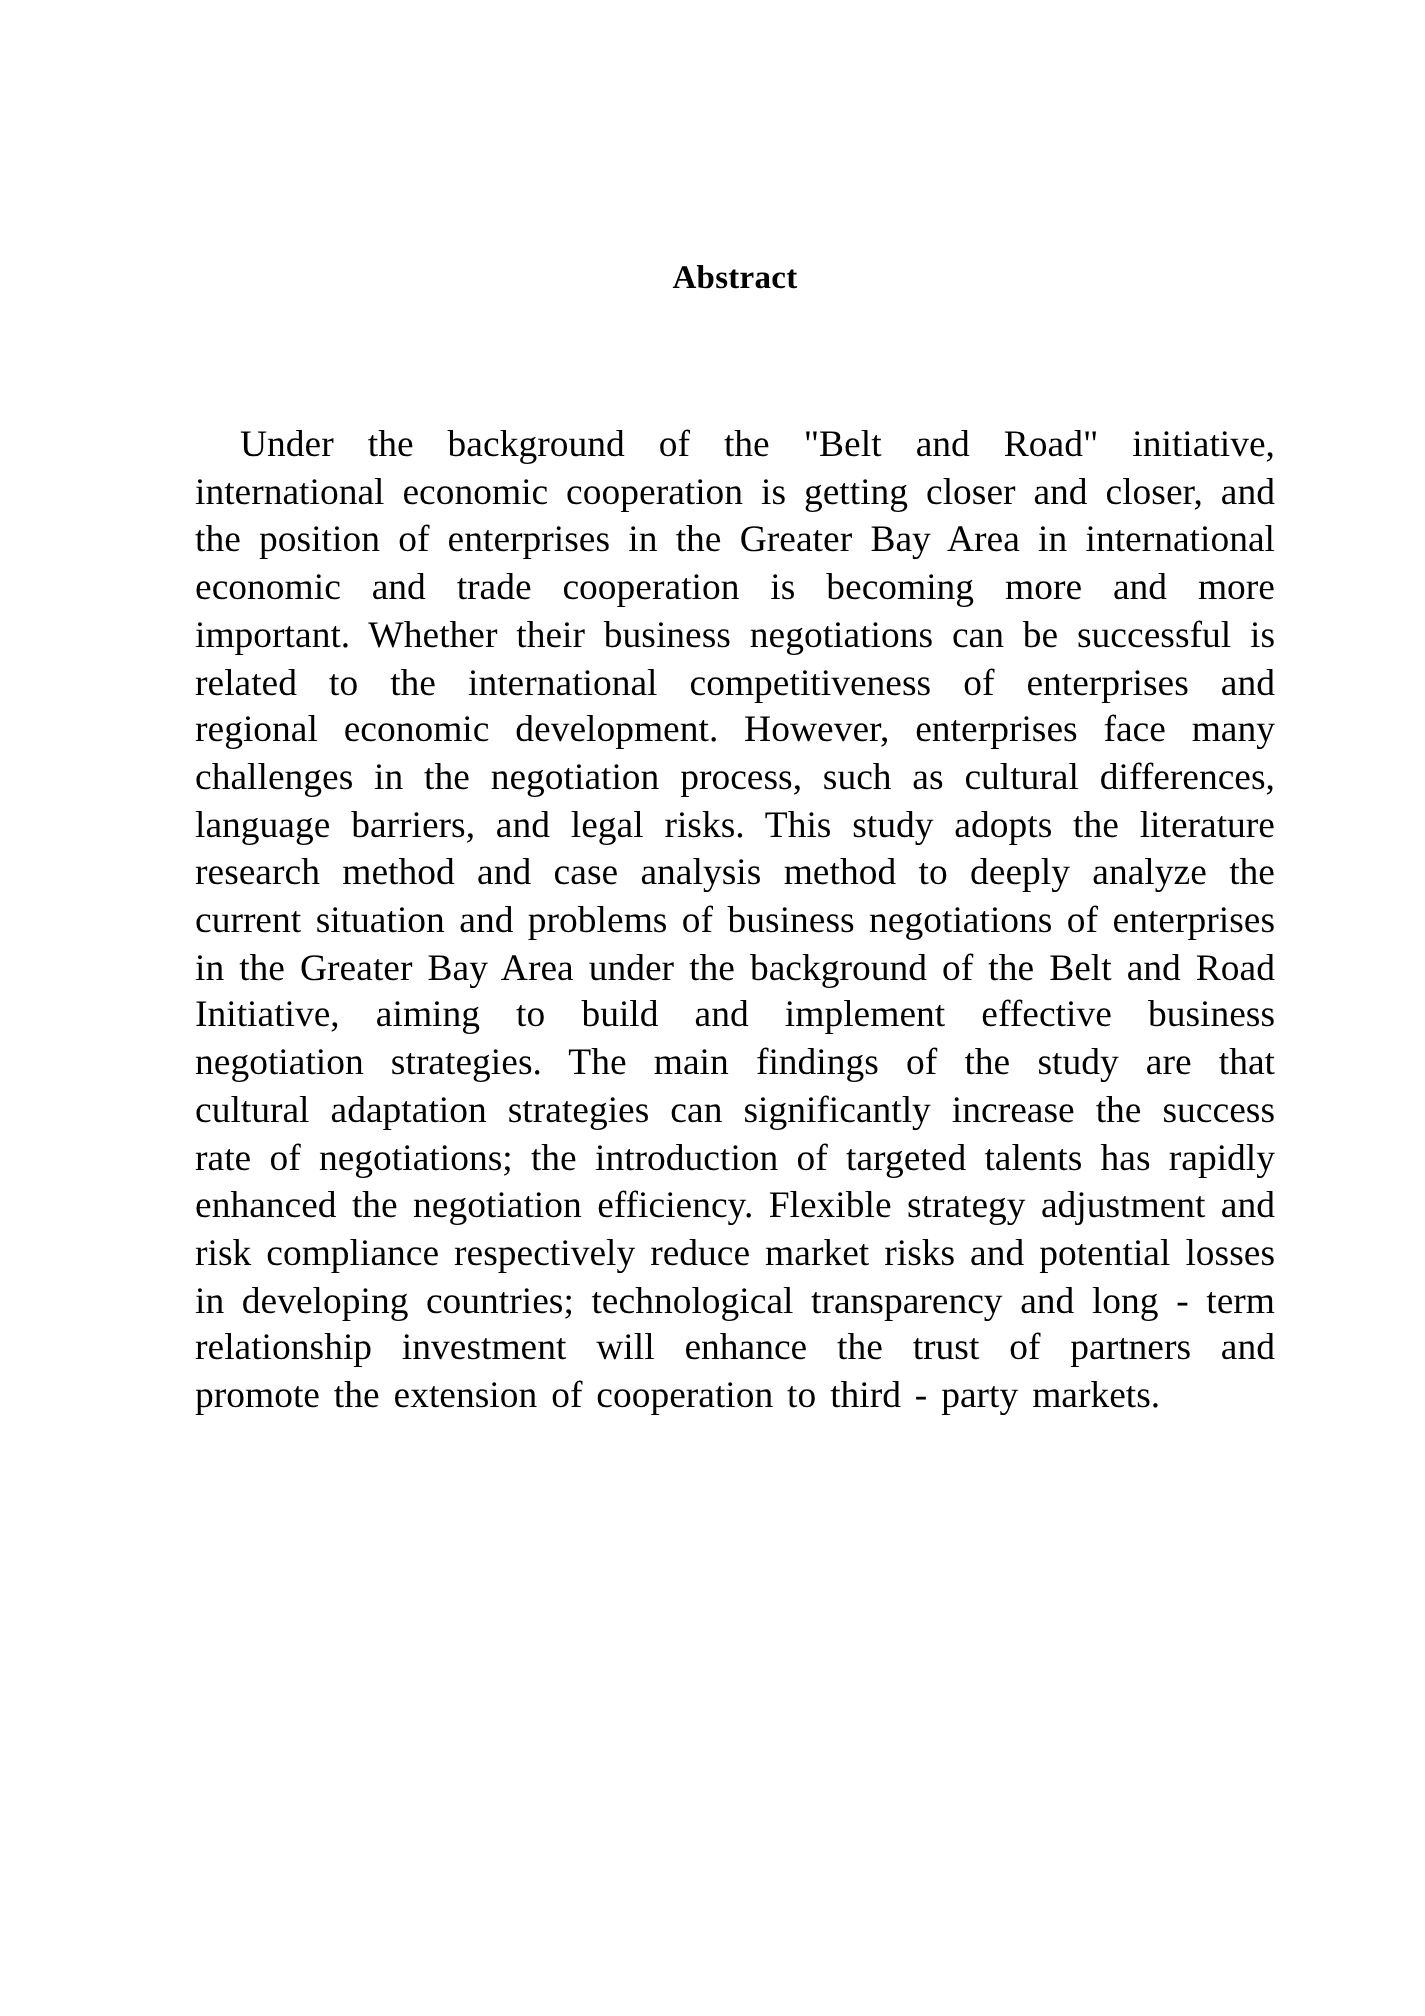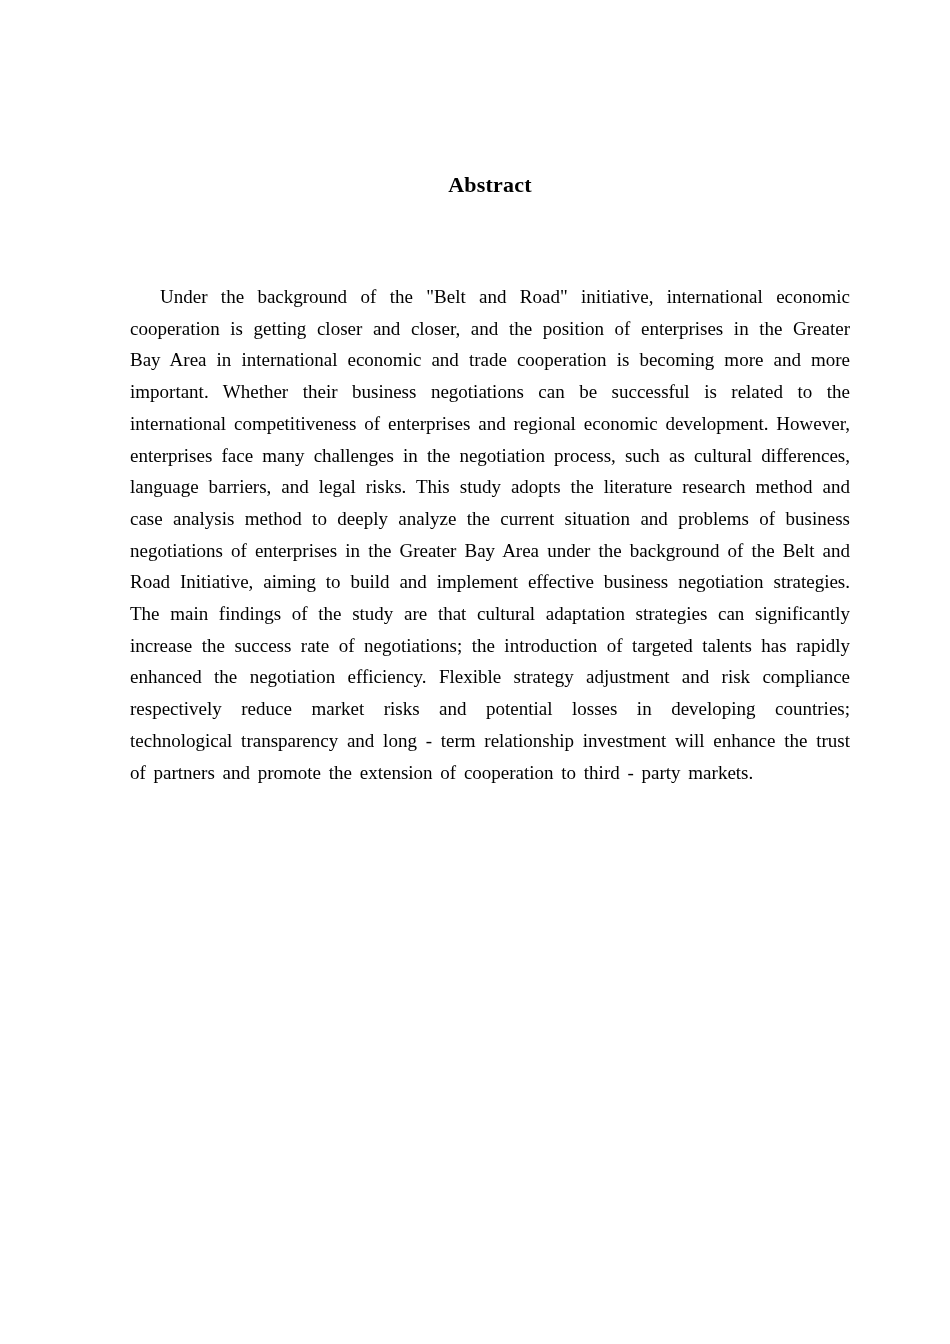--- a/index.html
+++ b/index.html
@@ -27,21 +27,21 @@
     line-height: 30px;
     text-align: center;
     letter-spacing: 0.2px;
   }
   .abstract-paragraph {
     position: absolute;
     top: 281px;
     left: 130px;
     width: 720px;
     margin: 0;
-    font-size: 19px;
+    font-size: 25px;
     line-height: 31.7px;
     text-align: justify;
     text-indent: 30px;
     word-spacing: 3px;
   }
   .keywords-block {
     position: absolute;
     top: 918px;
     left: 130px;
     width: 688px;

